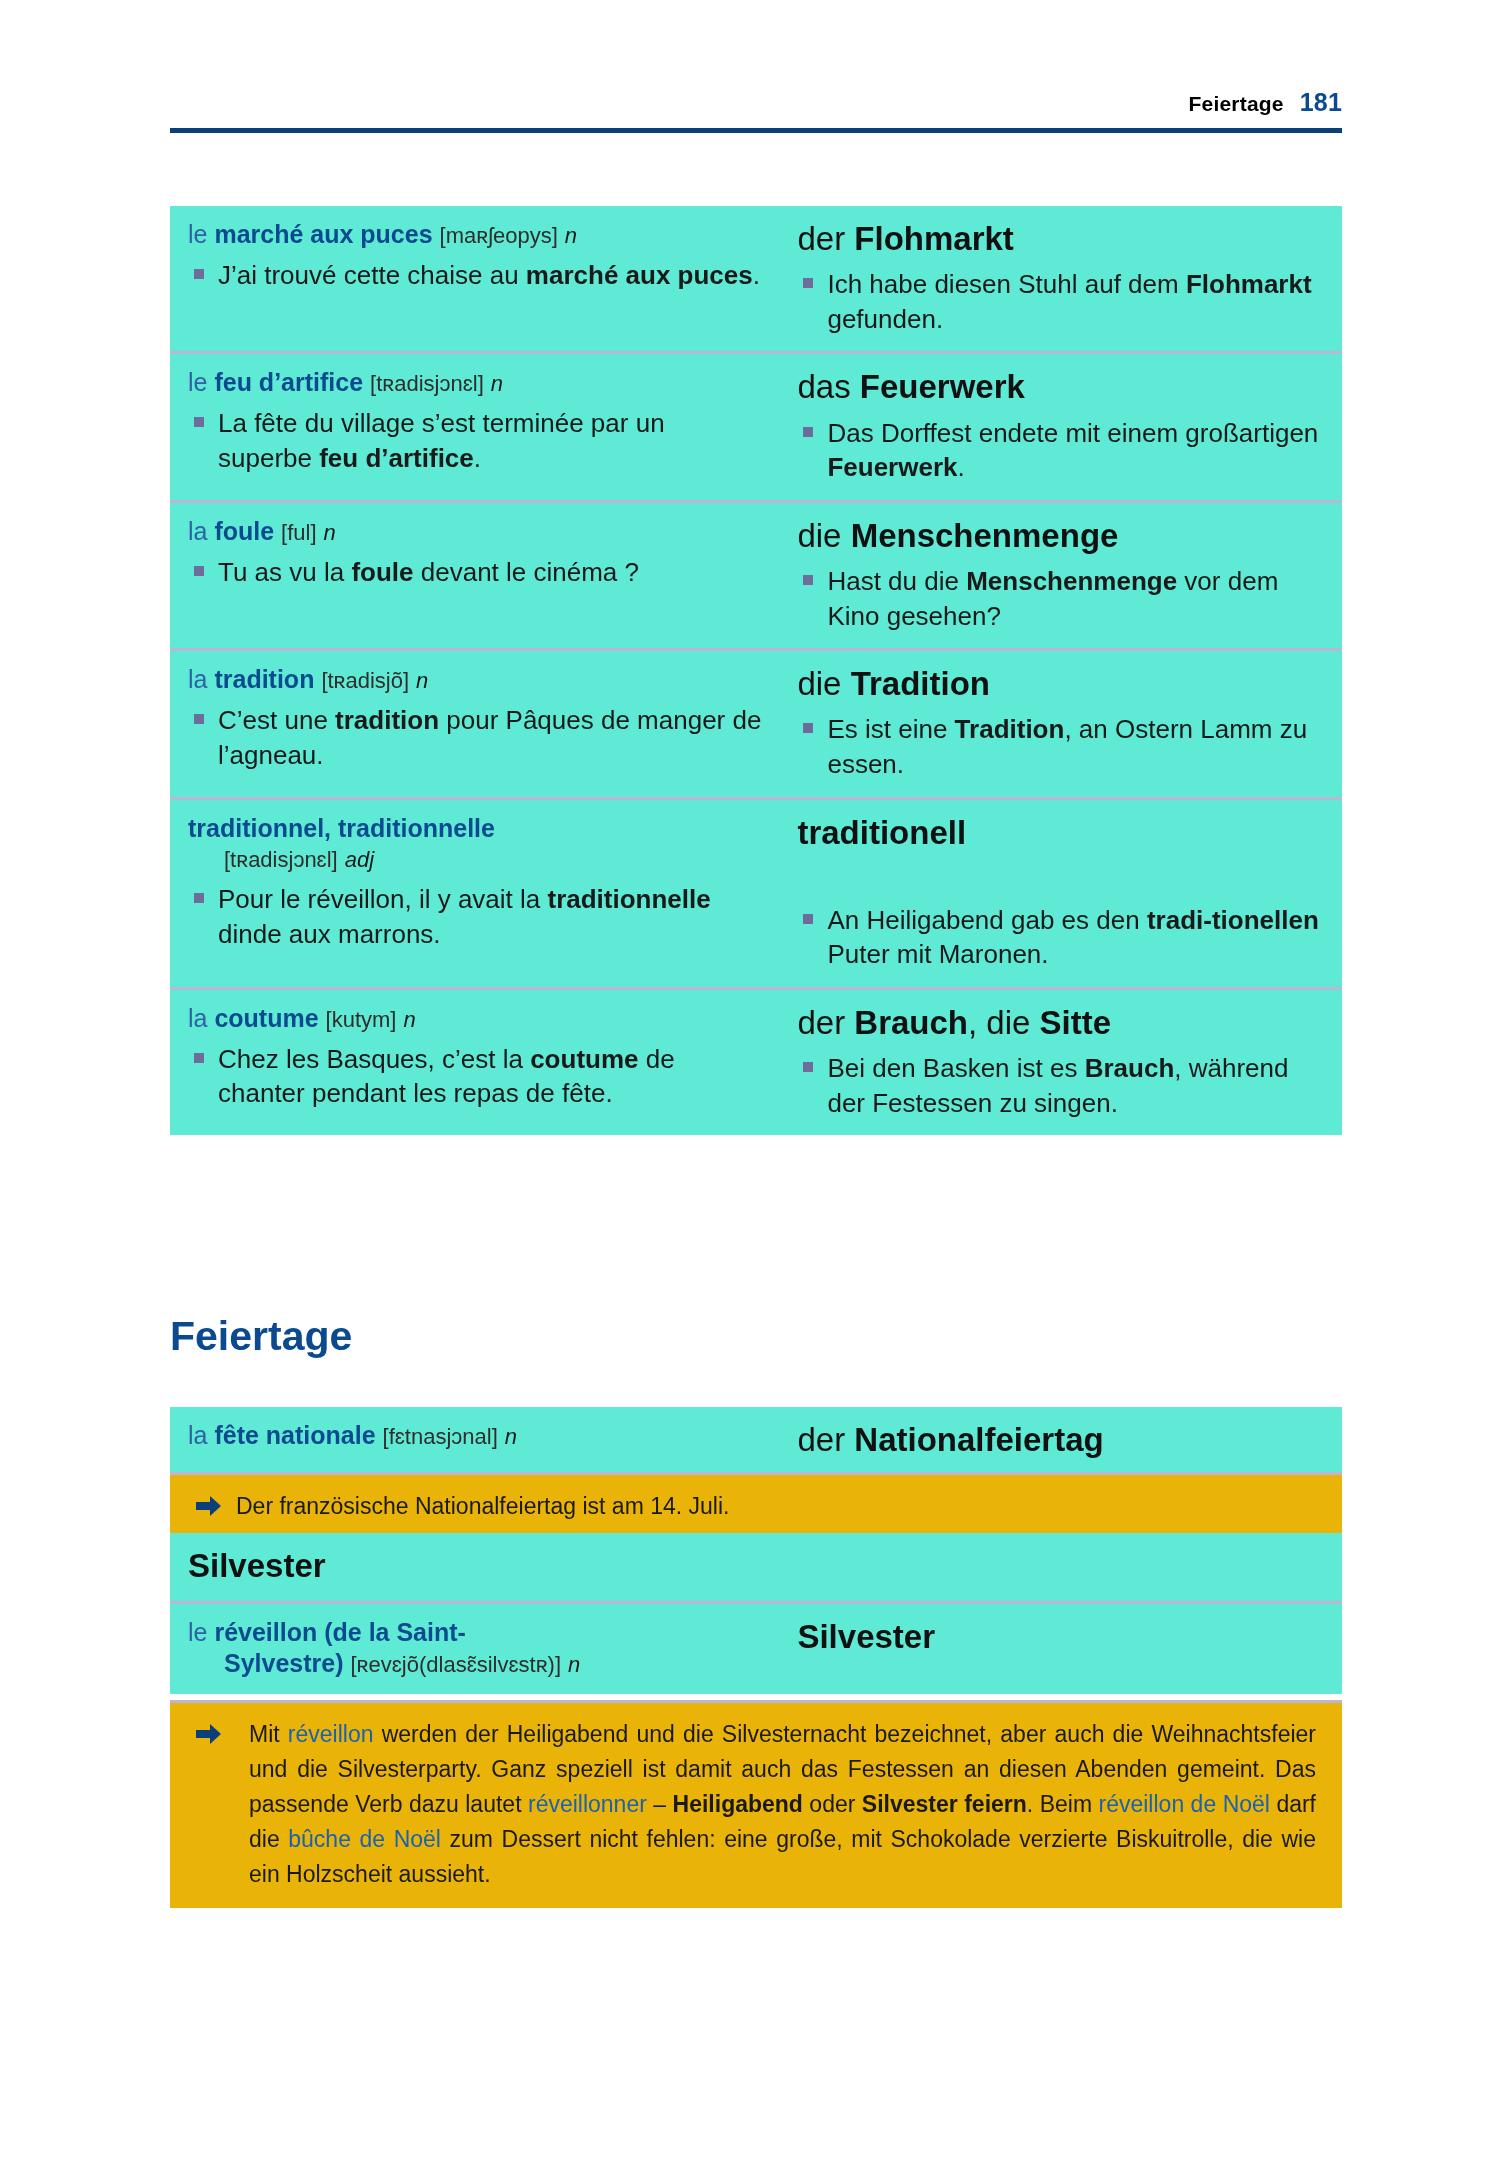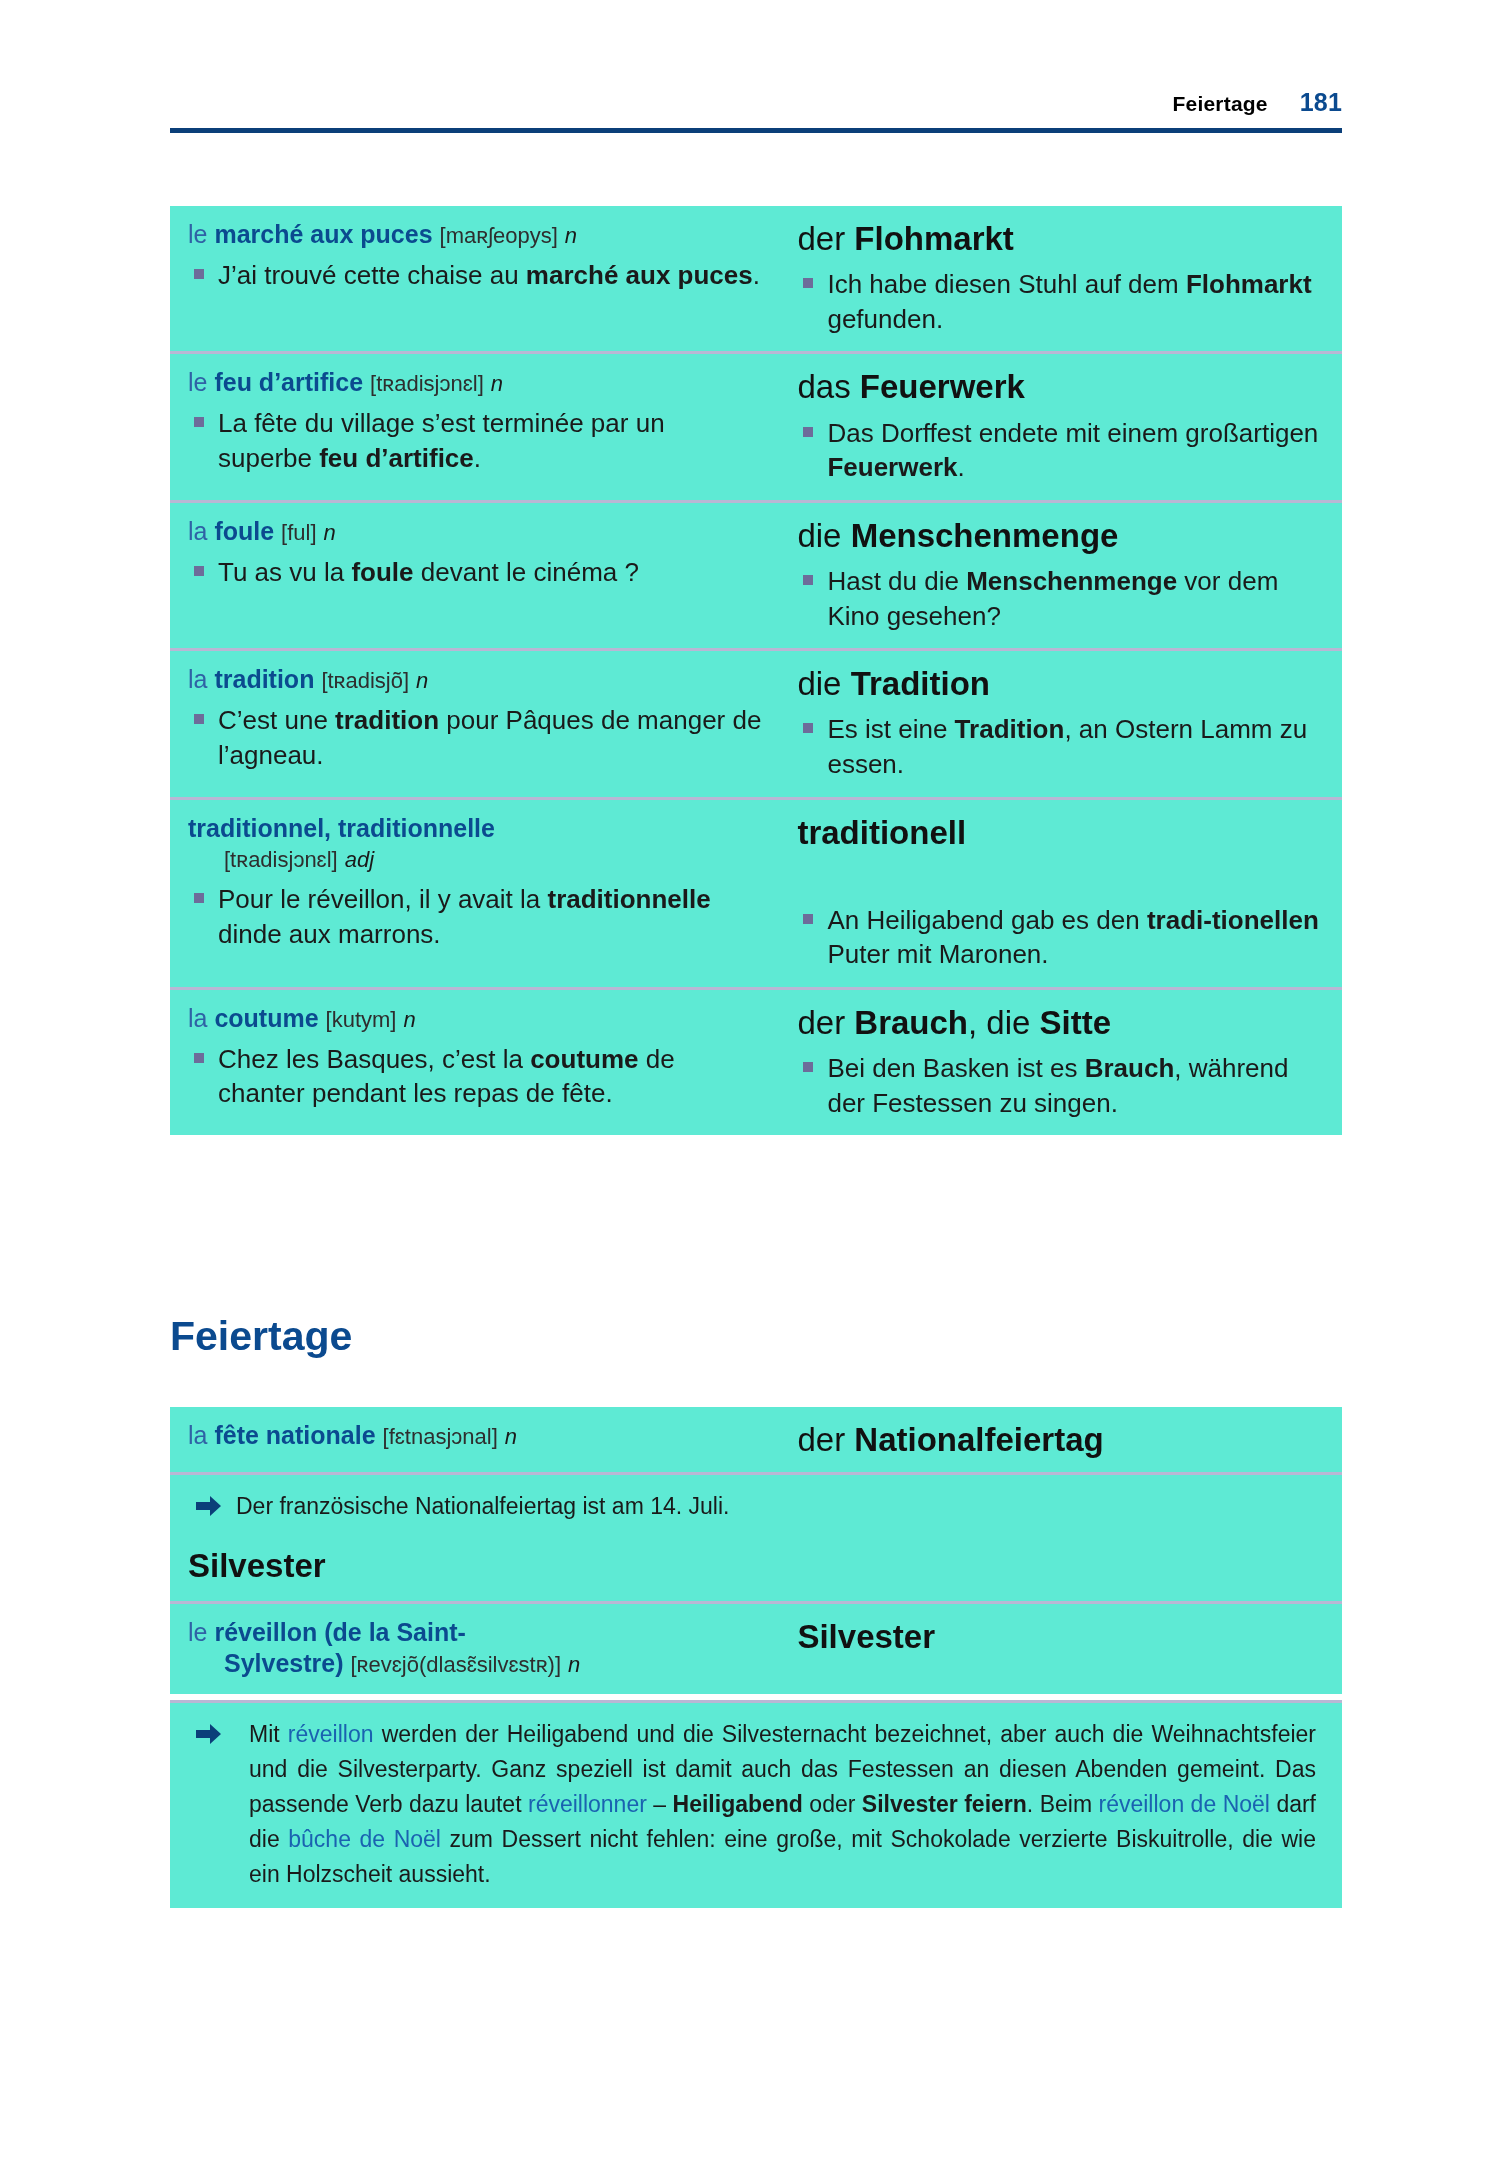--- a/index.html
+++ b/index.html
@@ -26,21 +26,21 @@
     position: absolute;
     top: 88px;
     left: 170px;
     right: 170px;
     text-align: right;
     font-size: 21px;
     font-weight: bold;
     letter-spacing: 0.2px;
   }
   .runhead .section { color: #000000; }
-  .runhead .pageno { color: #0b4a8f; font-size: 25px; margin-left: 32px; text-align: right; }
+  .runhead .pageno { color: #0b4a8f; font-size: 25px; margin-left: 16px; text-align: right; }
   .runhead-rule {
     position: absolute;
     top: 128px;
     left: 170px;
     right: 170px;
     height: 5px;
     background: #0b3f79;
   }
 
   
@@ -121,21 +121,21 @@
     font-size: 41px;
     font-weight: bold;
     color: #0b4a8f;
   }
 
   
   .note {
     position: absolute;
     left: 170px;
     right: 170px;
-    background: #5eead4;
+    background: #eab308;
     padding: 14px 26px 16px 26px;
     display: flex;
     align-items: flex-start;
     border-top: 3px solid #b9b7d4;
   }
   .note .arrow {
     flex: 0 0 auto;
     margin-right: 14px;
     margin-top: 6px;
     line-height: 0;

